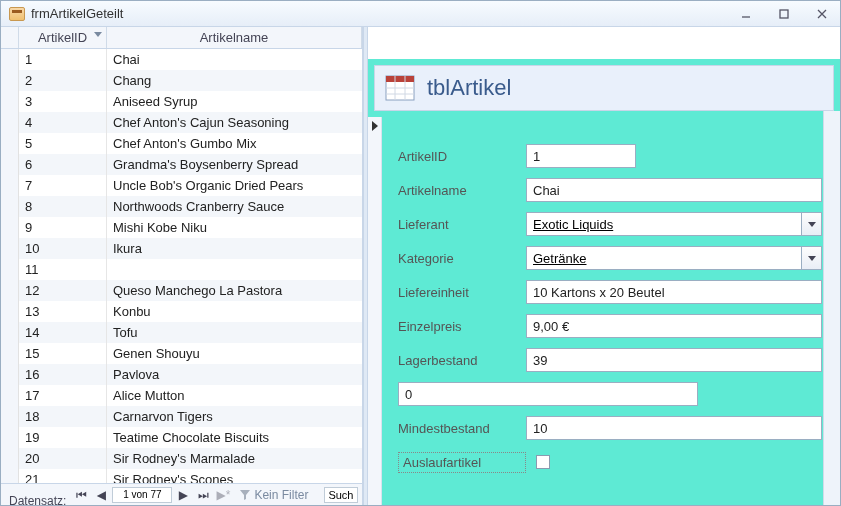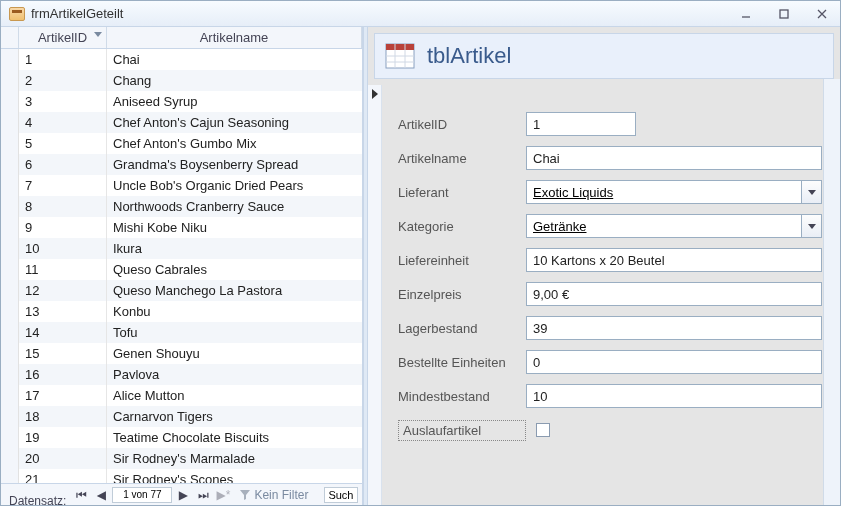--- a/index.html
+++ b/index.html
@@ -7,21 +7,21 @@
   .window { width: 841px; height: 506px; border: 1px solid #9aaec2; background: #fff; position: relative; display: flex; flex-direction: column; }
   .titlebar { height: 26px; background: linear-gradient(#f7fbff, #e6eef8); border-bottom: 1px solid #c8d6e8; display: flex; align-items: center; padding: 0 6px 0 8px; font-size: 13px; color: #333; }
   .titlebar .t-icon { width: 16px; height: 14px; margin-right: 6px; background: linear-gradient(#f8d8a8, #f0c070); border: 1px solid #c89850; border-radius: 2px; position: relative; }
   .titlebar .t-icon::after { content:""; position:absolute; left:2px; right:2px; top:2px; height:3px; background:#9b5b20; }
   .win-btns { margin-left: auto; display: flex; gap: 14px; }
   .win-btn { width: 24px; height: 16px; display:flex; align-items:center; justify-content:center; color:#445; cursor:pointer; font-size:12px; }
   .win-btn svg { width:12px; height:12px; stroke:#556; stroke-width:1.3; fill:none; }
   .body { flex:1; display:flex; overflow:hidden; }
   .left { width: 362px; border-right: 1px solid #c8d6e8; display:flex; flex-direction:column; background:#fff; }
   .splitter { width:5px; background:#dfe9f5; border-left:1px solid #c8d6e8; border-right:1px solid #c8d6e8; cursor:col-resize; }
-  .right { flex:1; background:#e5e5e5; position:relative; overflow:hidden; }
+  .right { flex:1; background:#5eead4; position:relative; overflow:hidden;margin-top:32px; }
 
   
   .grid-head { display:flex; background:#f3f6fb; border-bottom:1px solid #c8d6e8; height:22px; }
   .rowstub { width:18px; border-right:1px solid #d0dbe8; background:#f3f6fb; }
   .gh { border-right:1px solid #d0dbe8; display:flex; align-items:center; justify-content:center; color:#445; position:relative; }
   .gh .drop { position:absolute; right:4px; top:5px; border-left:4px solid transparent; border-right:4px solid transparent; border-top:5px solid #7a8aa0; }
   .gh.id { width:88px; }
   .gh.name { flex:1; }
   .grid-body { flex:1; overflow-y:auto; overflow-x:hidden; }
   .grow { display:flex; height:21px; align-items:stretch; font-size:13px; color:#222; }
@@ -148,21 +148,20 @@
             <div class="c-name">Mishi Kobe Niku</div>
           </div>
           <div class="grow">
             <div class="stub"></div>
             <div class="c-id">10</div>
             <div class="c-name">Ikura</div>
           </div>
           <div class="grow">
             <div class="stub"></div>
             <div class="c-id">11</div>
-            <div class="c-name">Queso Cabrales</div>
           </div>
           <div class="grow">
             <div class="stub"></div>
             <div class="c-id">12</div>
             <div class="c-name">Queso Manchego La Pastora</div>
           </div>
           <div class="grow">
             <div class="stub"></div>
             <div class="c-id">13</div>
             <div class="c-name">Konbu</div>
@@ -277,21 +276,20 @@
         </div>
         <div class="frow">
           <div class="flabel">Einzelpreis</div>
           <div class="finput">9,00 €</div>
         </div>
         <div class="frow">
           <div class="flabel">Lagerbestand</div>
           <div class="finput">39</div>
         </div>
         <div class="frow">
-          <div class="flabel">Bestellte Einheiten</div>
           <div class="finput">0</div>
         </div>
         <div class="frow">
           <div class="flabel">Mindestbestand</div>
           <div class="finput">10</div>
         </div>
         <div class="frow">
           <div class="flabel dotted">Auslaufartikel</div>
           <div style="width:10px"></div>
           <div class="chk"></div>

